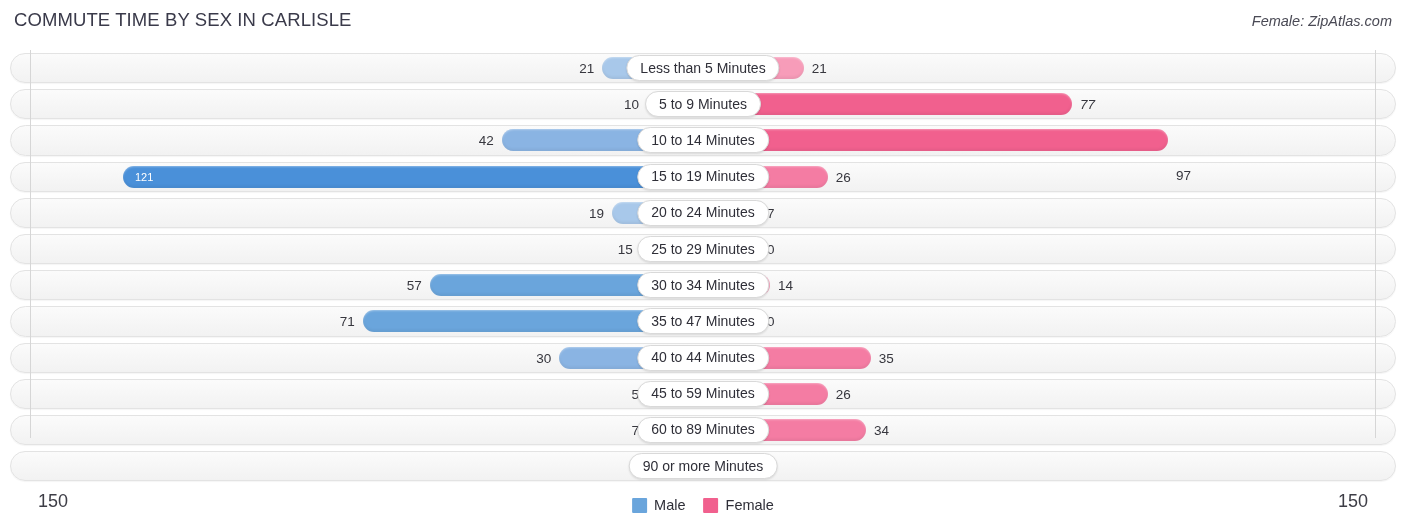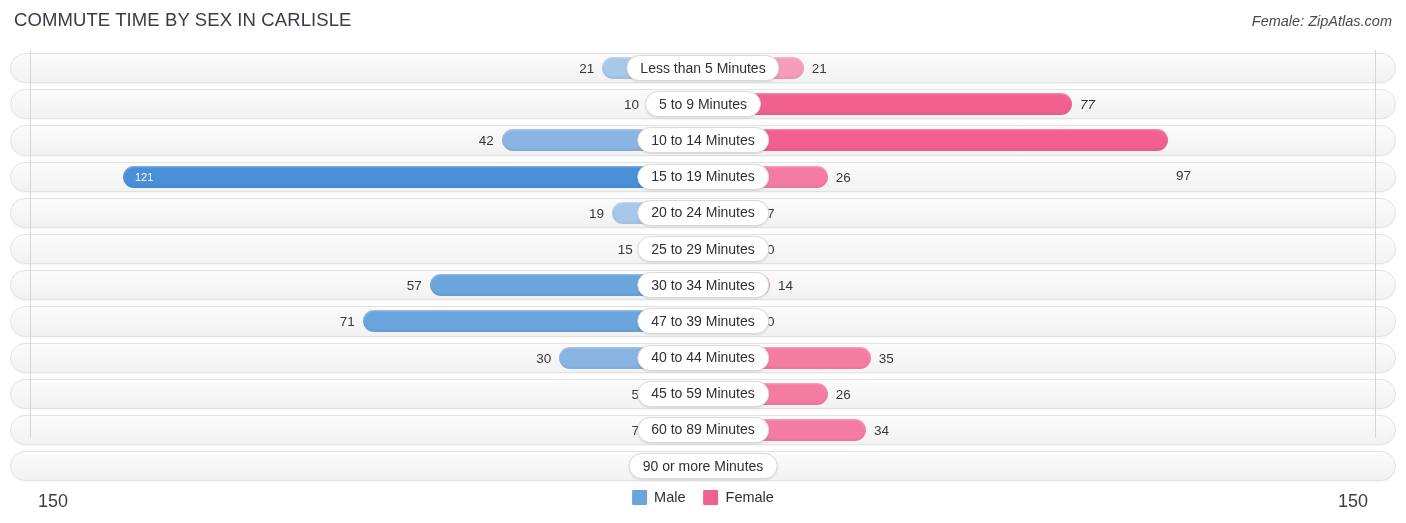--- a/index.html
+++ b/index.html
@@ -143,21 +143,21 @@
     font-size: 18px;
     color: #3d3d46;
     margin-top: 38px;
   }
   .axis-label.left  { left: 38px; }
   .axis-label.right { right: 38px; }
 
   .legend {
     position: absolute;
     left: 50%;
-    bottom: 18px;
+    bottom: 10px;
     transform: translateX(-50%);
     display: flex;
     align-items: center;
     gap: 18px;
     z-index: 5;
   }
   .legend-item {
     display: flex;
     align-items: center;
     gap: 7px;
@@ -254,21 +254,21 @@
           <div class="center-pill">30 to 34 Minutes</div>
         </div>
         <div class="row">
           <div class="track"></div>
           <div class="bars">
             <div class="bar male" style="background: rgb(106, 165, 220); left: 362.669px; width: 340.331px;"></div>
             <div class="bar female" style="background: rgb(247, 156, 185); left: 703px; width: 56px;"></div>
             <div class="val" style="left: 354.669px; transform: translate(-100%, -50%);">71</div>
             <div class="val" style="left: 767px;">0</div>
           </div>
-          <div class="center-pill">47 to 39 Minutes</div>
+          <div class="center-pill">35 to 47 Minutes</div>
         </div>
         <div class="row">
           <div class="track"></div>
           <div class="bars">
             <div class="bar male" style="background: rgb(138, 180, 227); left: 559.198px; width: 143.802px;"></div>
             <div class="bar female" style="background: rgb(244, 124, 163); left: 703px; width: 167.769px;"></div>
             <div class="val" style="left: 551.198px; transform: translate(-100%, -50%);">30</div>
             <div class="val" style="left: 878.769px;">35</div>
           </div>
           <div class="center-pill">40 to 44 Minutes</div>

